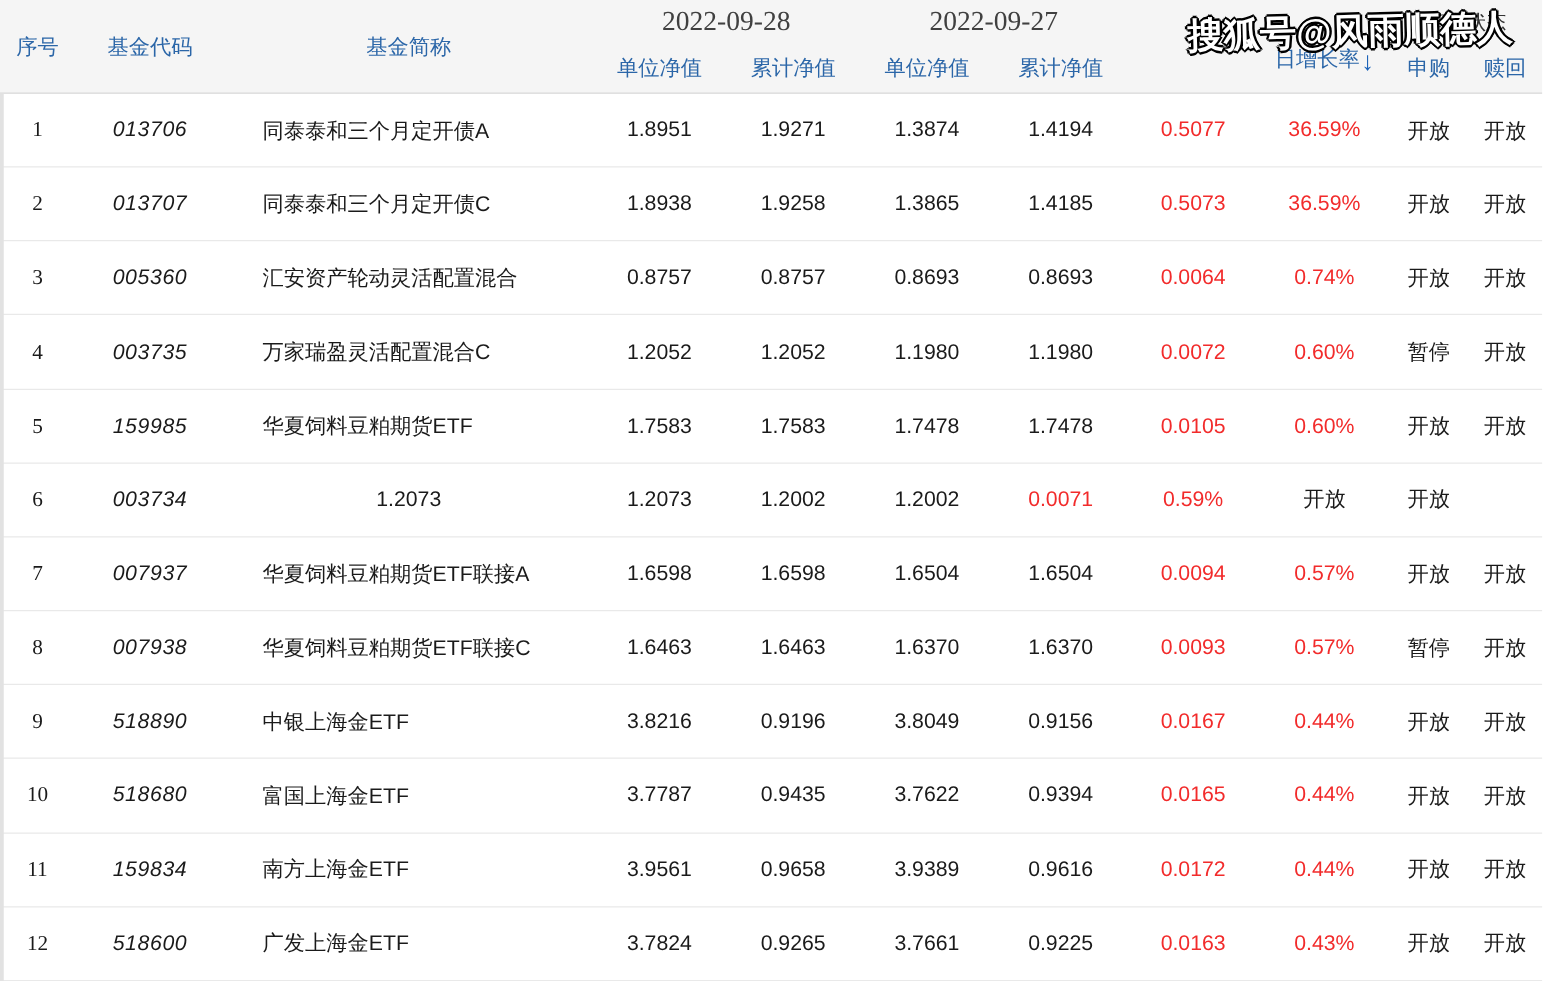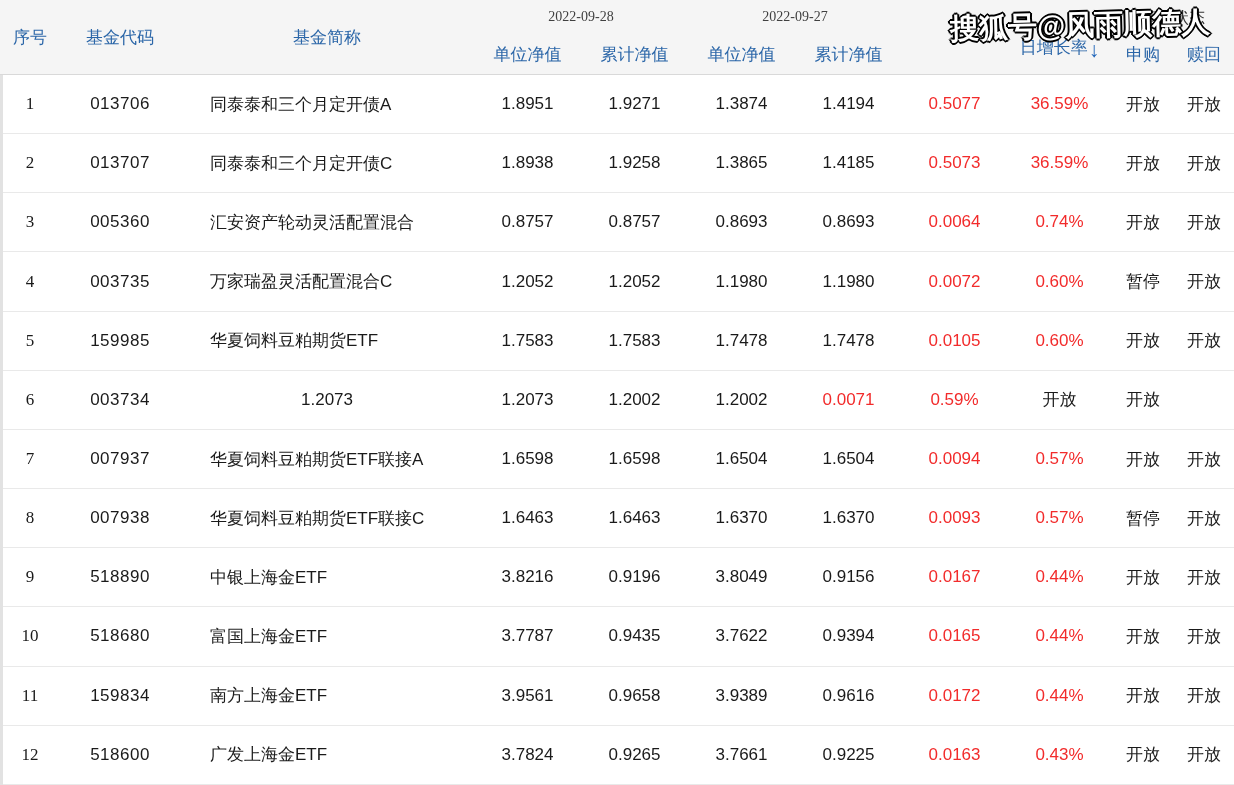--- a/index.html
+++ b/index.html
@@ -24,21 +24,21 @@
     position:relative;
     height:74px;
     background:#f5f5f5;
     border-bottom:1px solid #d9d9d9;
     grid-template-rows:34px 40px;
   }
   .thead .cell{display:flex;align-items:center;justify-content:center;}
   .h-span{grid-row:1/3;}
   .h-top{grid-row:1;}
   .h-sub{grid-row:2;}
-  .h-date{font-family:"Liberation Serif","DejaVu Serif",serif;font-size:14px;color:#404040;}
+  .h-date{font-family:"Liberation Serif","DejaVu Serif",serif;font-size:22px;color:#404040;}
   .h-blue{color:#2b66a8;font-size:17px;}
   .h-growth{position:relative;top:-7px;}
   .sort-arrow{
     font-weight:bold;font-size:21px;color:#1b62b8;
     margin-left:1px;position:relative;top:2px;line-height:1;
   }
   .h-status-group{
     grid-column:10/12;grid-row:1;
     align-items:flex-start;padding-top:3px;
     font-size:16px;color:#333;
@@ -52,21 +52,21 @@
     height:59.16px;
     box-sizing:border-box;
     border-bottom:1px solid #e9e9e9;
     align-items:center;
   }
   .trow .cell{
     display:flex;align-items:center;justify-content:center;
     font-size:17px;color:#1a1a1a;
   }
   .c-index{font-family:"Liberation Serif","DejaVu Serif",serif;color:#333;font-size:16px;}
-  .c-code{color:#2173ce;letter-spacing:.5px;}
+  .c-code{color:#2173ce;letter-spacing:.5px;font-style:italic;}
   .c-name{justify-content:flex-start !important;padding-left:30px;color:#2b6fc0;font-size:16px;}
   .c-red{color:#f22b2b !important;}
   .c-status{color:#333;font-size:17px;}
   .status-red{color:#f22b2b;}
   
   .watermark{
     position:absolute;
     left:950px;top:6px;
     z-index:5;
     font-size:29px;font-weight:bold;white-space:nowrap;

